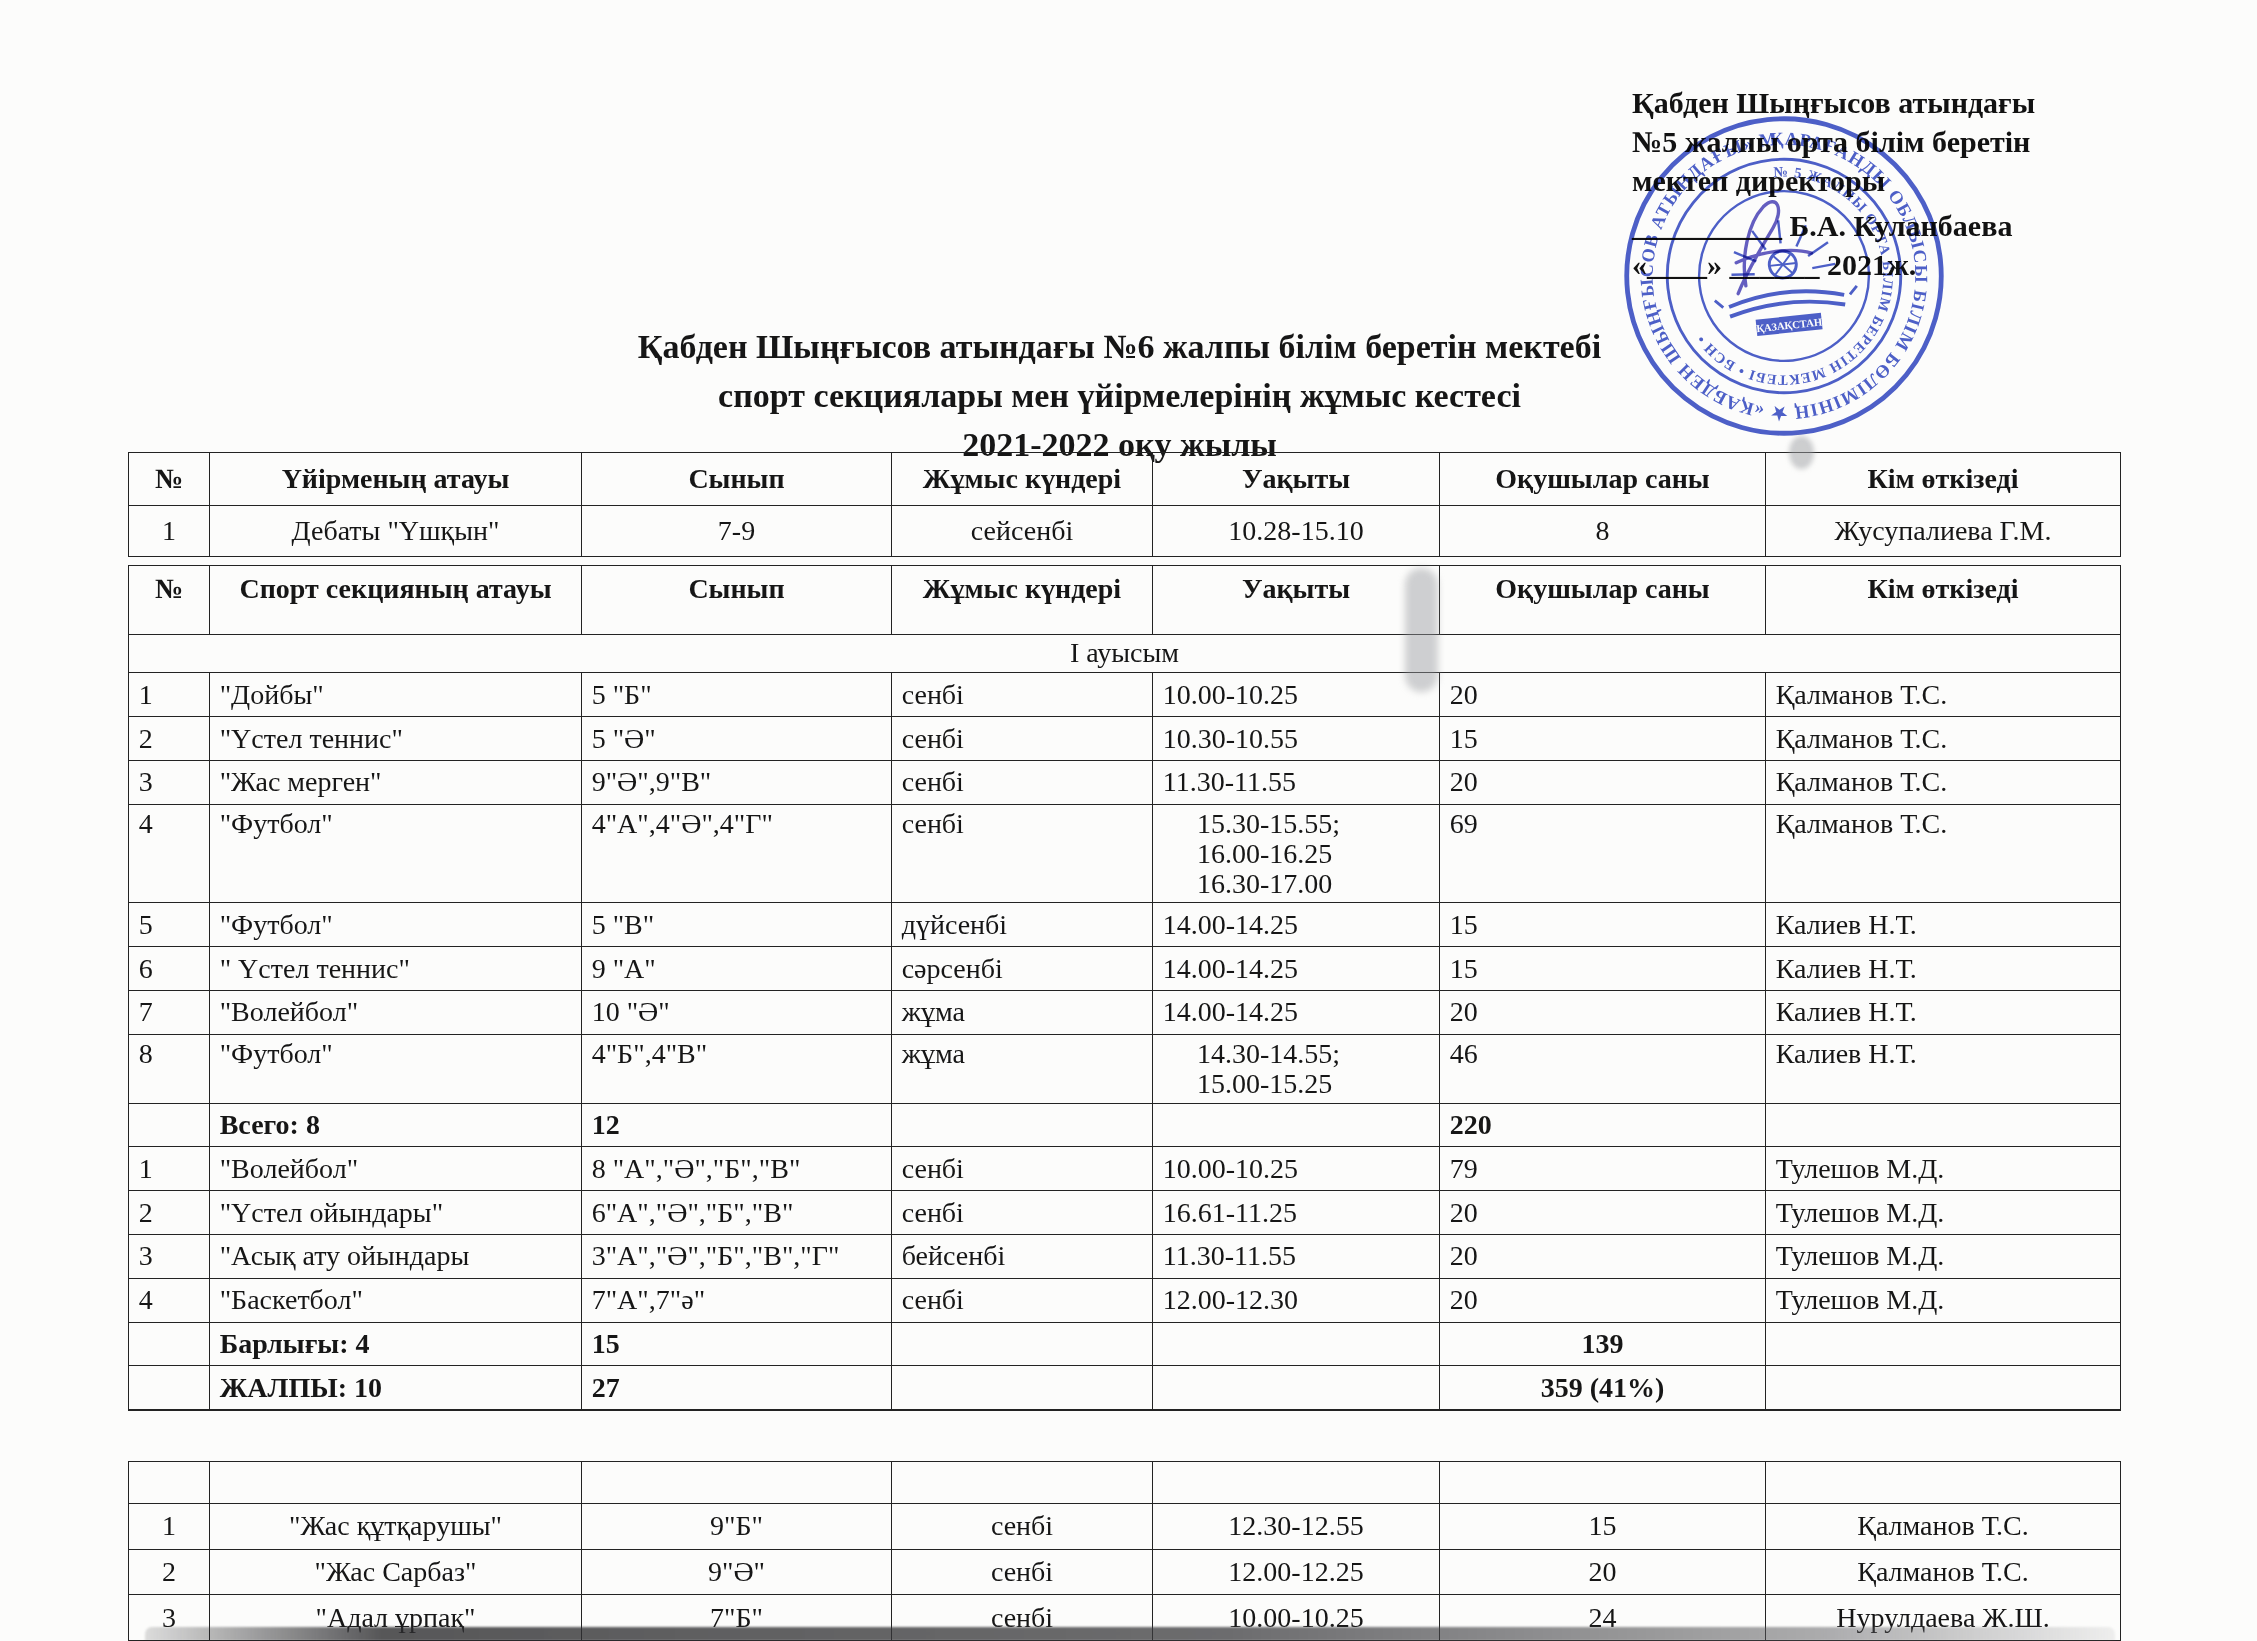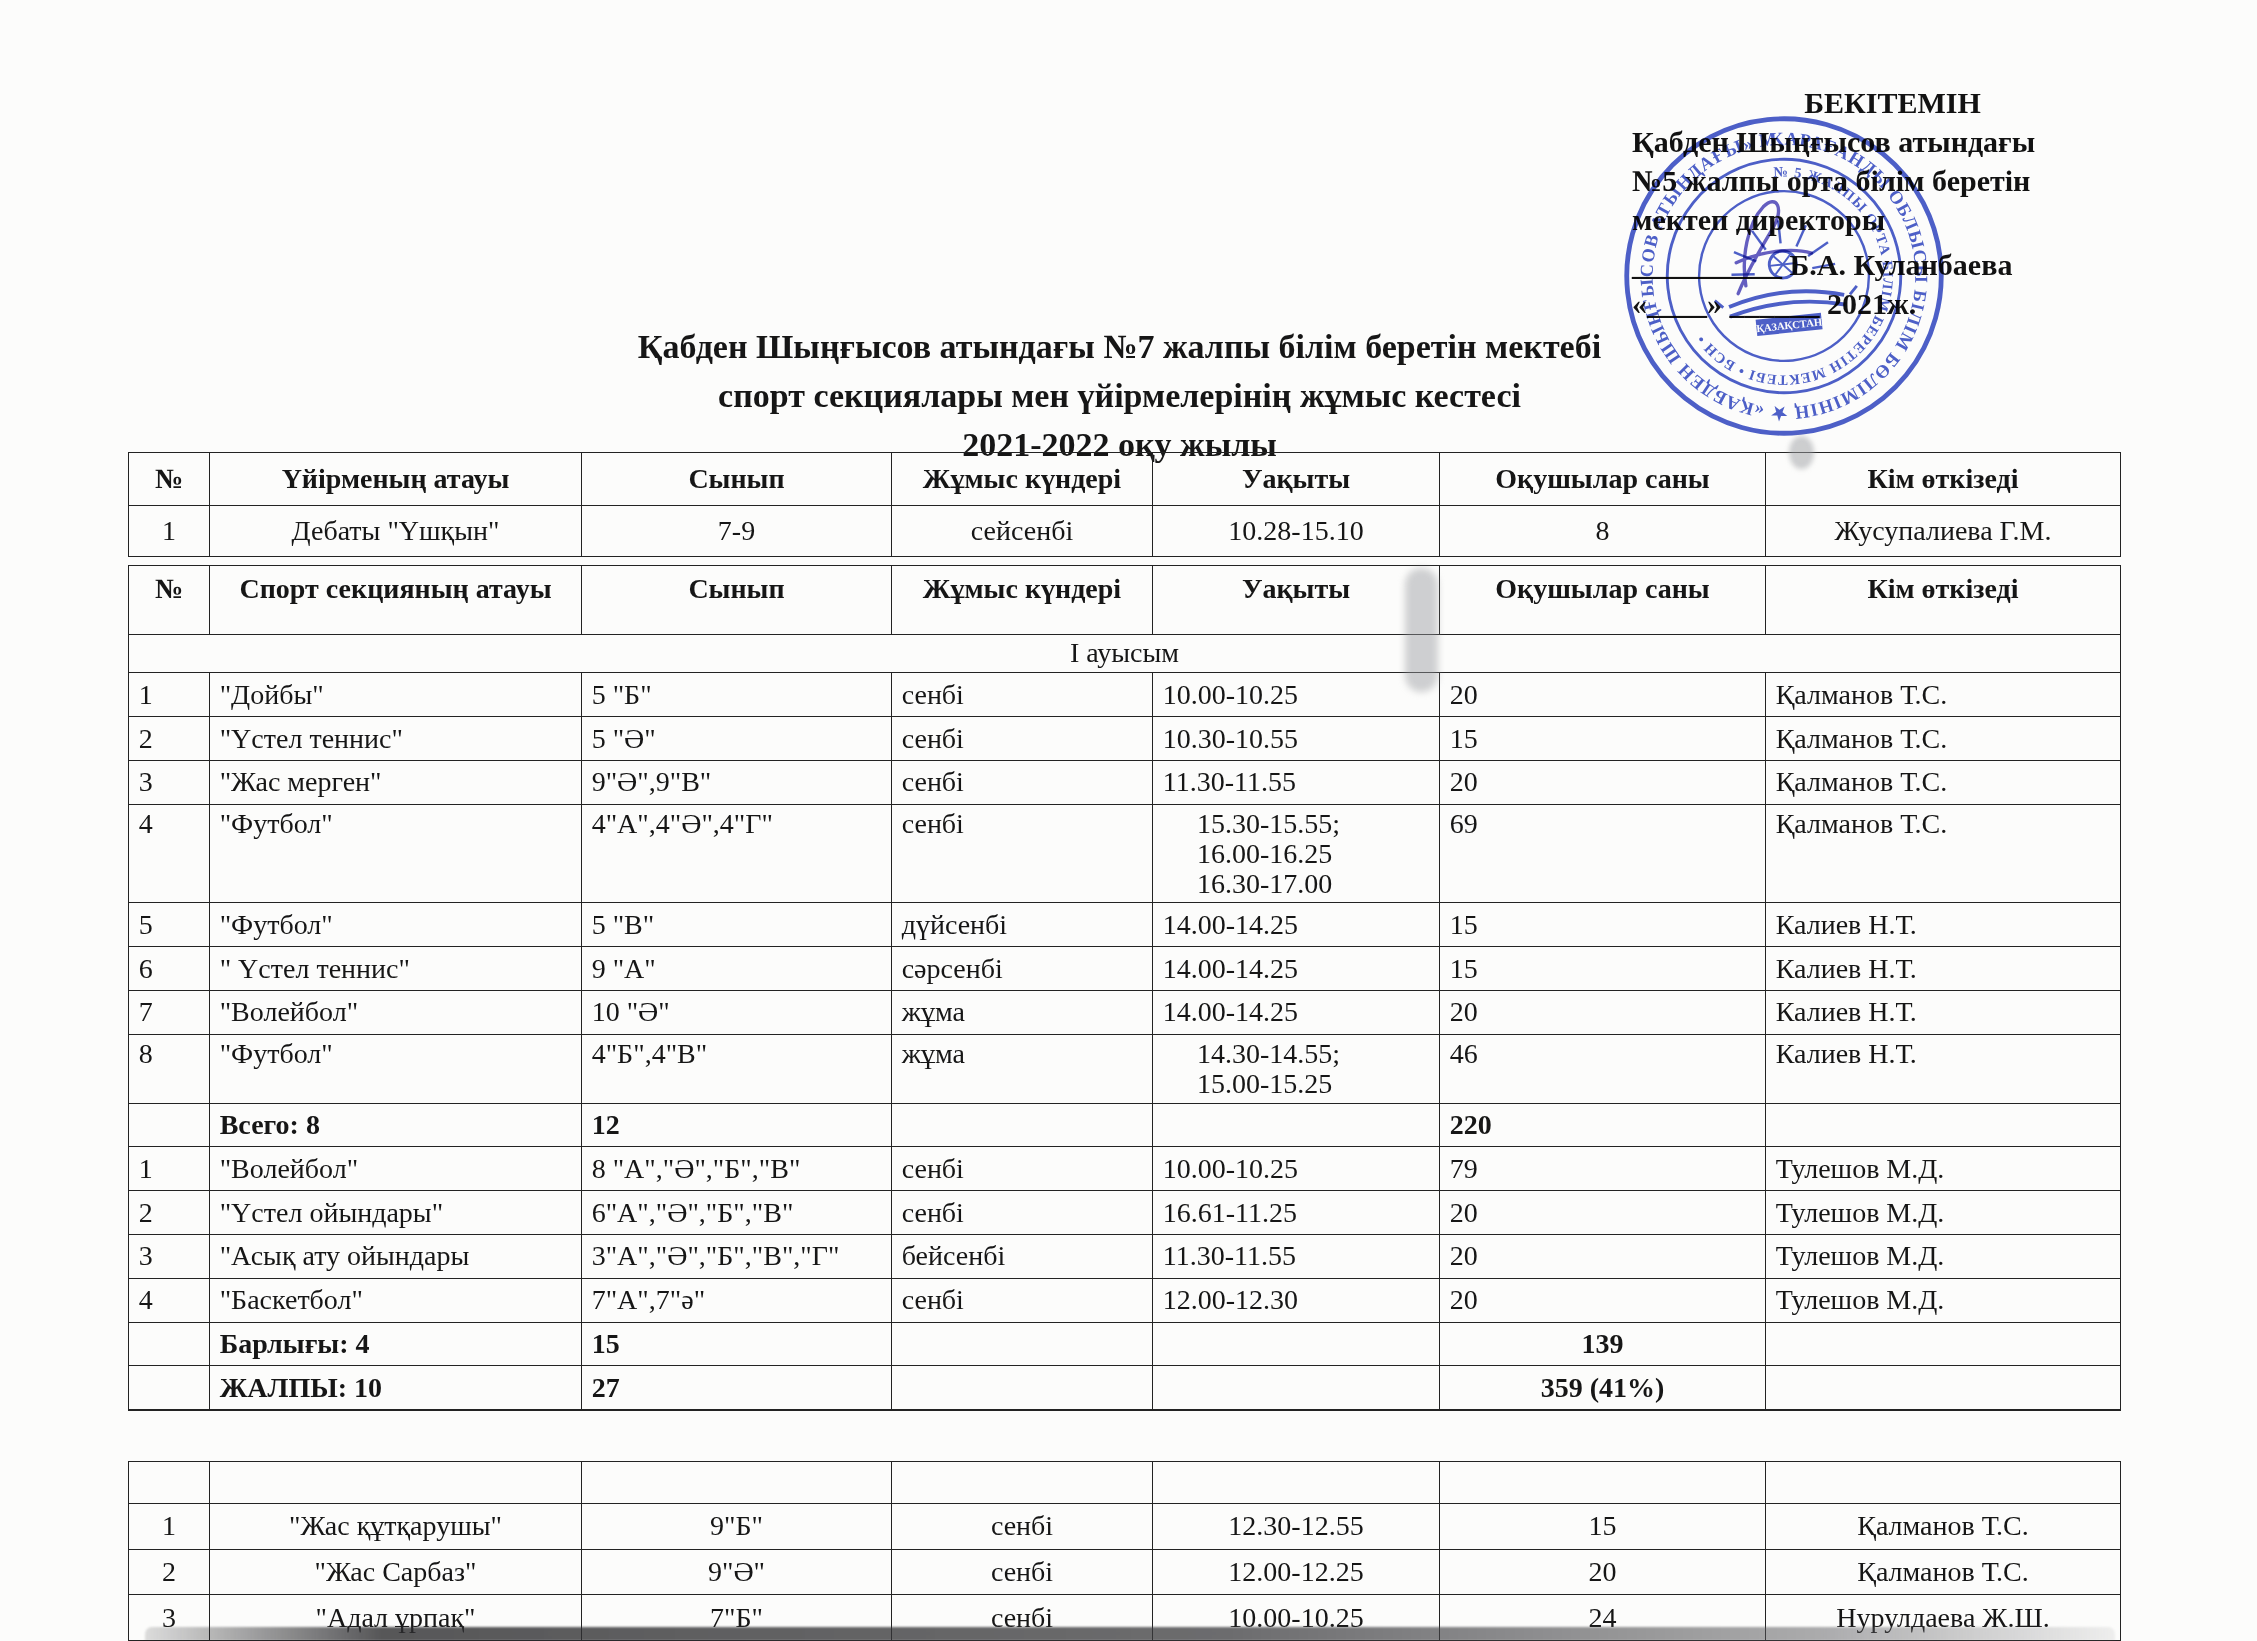--- a/index.html
+++ b/index.html
@@ -68,21 +68,20 @@
   .bottom-shadow{
     position:absolute;left:145px;bottom:0;width:1970px;height:14.5px;
     background:linear-gradient(to right,rgba(40,40,42,.15),rgba(45,45,48,.8) 12%,rgba(60,60,63,.75) 55%,rgba(90,90,94,.5) 85%,rgba(120,120,124,.1));
     border-radius:6.8px 6.8px 0 0;filter:blur(1px);
   }
 </style>
 </head>
 <body>
 
 <div class="approval">
-  <div class="center">БЕКІТЕМІН</div>
   <div>Қабден Шыңғысов атындағы</div>
   <div>№5 жалпы орта білім беретін</div>
   <div>мектеп  директоры</div>
   <div class="gap"></div>
   <div>__________ Б.А. Куланбаева</div>
   <div>«____» ______ 2021ж.</div>
 </div>
 
 <div class="stamp">
   <svg width="328" height="328" viewBox="0 0 340 340">
@@ -122,21 +121,21 @@
     </g>
     <text x="170" y="225" text-anchor="middle" font-family="Liberation Serif, serif" font-size="11" font-weight="bold" fill="#ffffff">ҚАЗАҚСТАН</text>
   </svg>
 </div>
 
 <svg class="signature" viewBox="0 0 170 150">
   <path d="M60,120 C55,90 62,55 78,38 C92,24 100,40 88,60 C76,80 60,108 52,128 M50,96 C75,84 108,80 128,86" fill="none" stroke="#4a43b8" stroke-width="3.5" stroke-linecap="round" opacity="0.85"></path>
 </svg>
 
 <div class="doc-title">
-  <div>Қабден Шыңғысов атындағы №7  жалпы  білім беретін мектебі</div>
+  <div>Қабден Шыңғысов атындағы №6  жалпы  білім беретін мектебі</div>
   <div>спорт секциялары мен үйірмелерінің жұмыс кестесі</div>
   <div>2021-2022 оқу жылы</div>
 </div>
 
 <table class="tbl1">
   <colgroup>
       <col style="width:81px">
       <col style="width:372px">
       <col style="width:310px">
       <col style="width:261px">

